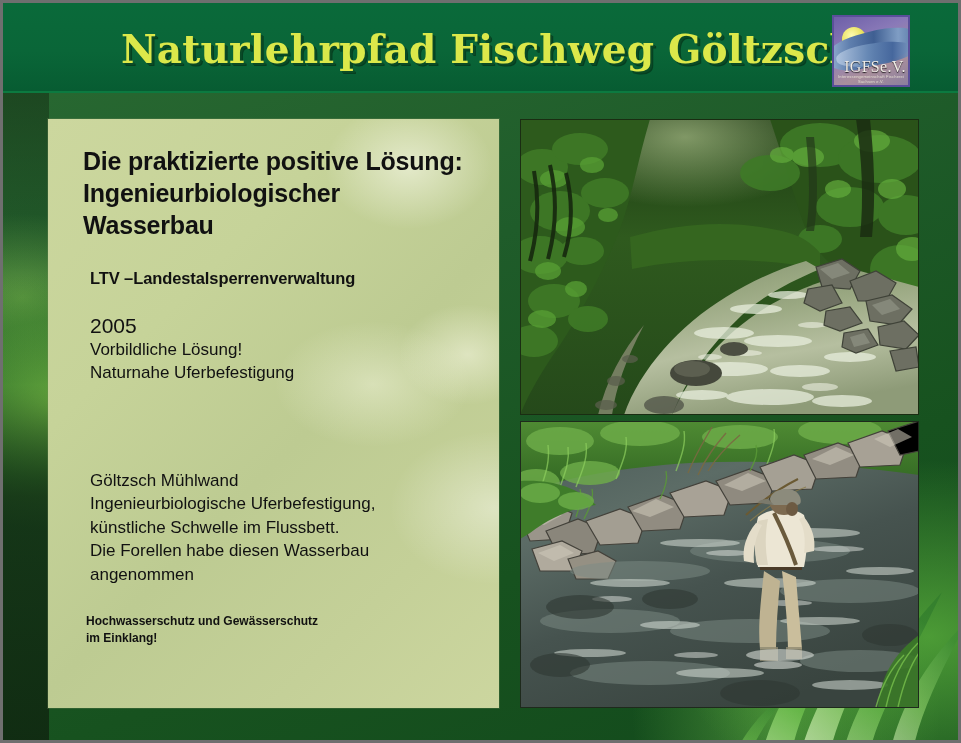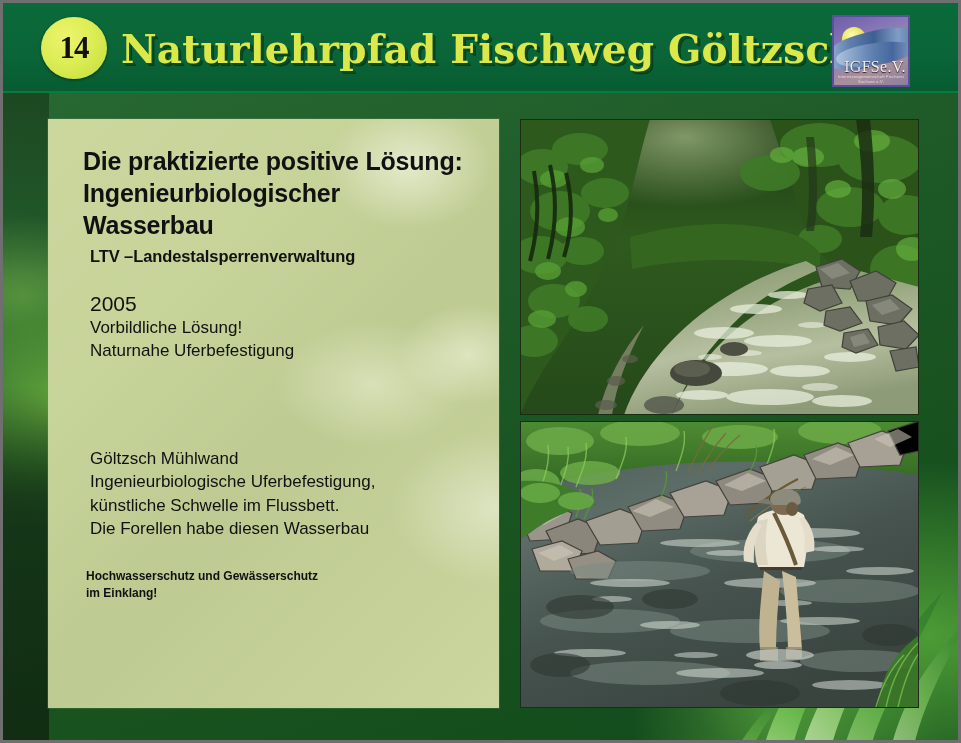--- a/index.html
+++ b/index.html
@@ -140,56 +140,54 @@
     </defs>
     <path d="M40 230 C52 170 84 120 138 64 C104 132 78 176 70 230 Z" fill="url(#gb)" opacity=".85"></path>
     <path d="M78 230 C92 168 126 112 186 40 C148 120 116 180 108 230 Z" fill="url(#gb2)" opacity=".8"></path>
     <path d="M120 230 C134 170 164 118 224 52 C188 128 154 182 148 230 Z" fill="url(#gb)" opacity=".7"></path>
     <path d="M168 230 C178 176 200 130 250 80 C218 140 196 186 192 230 Z" fill="url(#gb2)" opacity=".65"></path>
     <path d="M10 230 C22 196 44 170 76 146 C48 182 32 204 28 230 Z" fill="url(#gb)" opacity=".55"></path>
   </svg>
 
   <div id="header">
 
-    <div id="badge">
-      <span>14</span>
-    </div>
 
     <div id="title">Naturlehrpfad Fischweg Göltzsch</div>
 
     <div id="logo">
       <div class="sky"></div>
       <div class="sun"></div>
       <div class="fish"></div>
       <div class="fish2"></div>
       <div class="logotext">IGFSe.V.</div>
       <div class="logosub">Interessengemeinschaft Fischerei Sachsen e.V.</div>
     </div>
   </div>
 
   <div id="panel">
 
     <div class="h1">Die praktizierte positive Lösung:</div>
-    <div class="h1" style="margin-top:-16px;margin-bottom:6px;">Ingenieurbiologischer Wasserbau</div>
+    <div class="h1" style="margin-top:-16px;margin-bottom:28px;">Ingenieurbiologischer Wasserbau</div>
 
     <div class="h2">LTV –Landestalsperrenverwaltung</div>
 
     <div class="blk-2005">
       <div class="year">2005</div>
       <div class="line">Vorbildliche Lösung!</div>
       <div class="line">Naturnahe Uferbefestigung</div>
     </div>
 
     <div class="spacer-a"></div>
 
     <div>
       <div class="line">Göltzsch Mühlwand</div>
       <div class="line">Ingenieurbiologische Uferbefestigung,</div>
       <div class="line">künstliche Schwelle im Flussbett.</div>
       <div class="line">Die Forellen habe diesen Wasserbau</div>
+      <div class="line">angenommen</div>
     </div>
 
     <div class="spacer-b"></div>
 
     <div class="closing">Hochwasserschutz und Gewässerschutz</div>
     <div class="closing">im Einklang!</div>
   </div>
 
   <div class="photo" id="photo-top">
     <svg viewBox="0 0 399 296" preserveAspectRatio="none">

